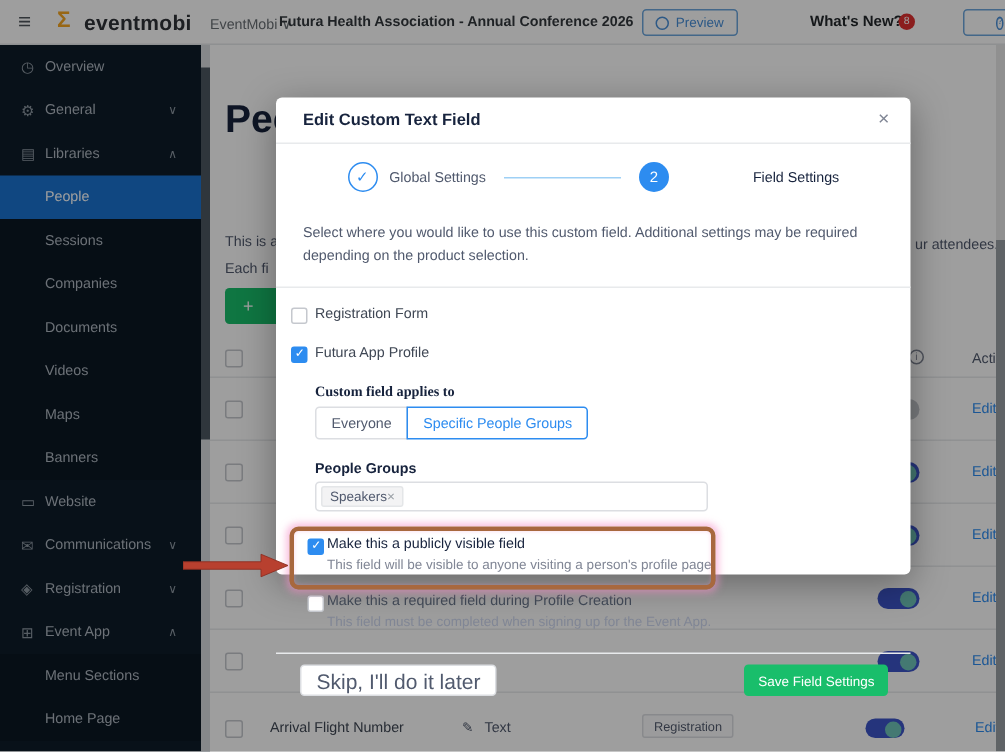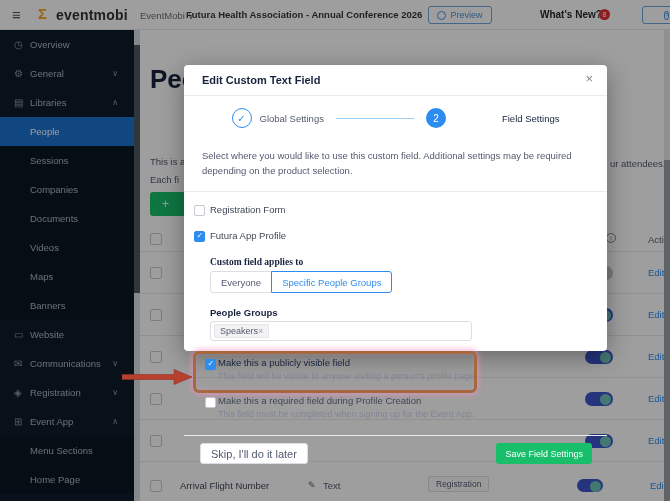--- a/index.html
+++ b/index.html
@@ -60,21 +60,21 @@
   .b-badge { position:absolute; left:288px; top:10px; font-size:8.5px; color:#515a6e; border:1px solid #dcdee2; background:#fbfbfc; border-radius:2px; padding:2px 7px; }
   .b-row .toggle { left:437px; top:13px; width:26px; height:13px; }
   .b-edit { position:absolute; left:510px; top:14px; color:#2d8cf0; text-decoration:none; }
   .main-scroll { position:absolute; left:524px; top:0; width:6px; height:471px; background:#e8e8e8; }
   .main-scroll .thumb { position:absolute; top:130px; width:6px; height:341px; background:#9aa0a5; }
 
   
   .overlay { position:absolute; inset:0; background:rgba(0,0,0,.38); z-index:5; }
 
   
-  .modal { position:absolute; left:184px; top:65px; width:423px; height:286px; background:#fff; border-radius:4px; box-shadow:0 6px 24px rgba(0,0,0,.35); z-index:10; }
+  .modal { position:absolute; left:184px; top:65px; width:423px; height:318px; background:#fff; border-radius:4px; box-shadow:0 6px 24px rgba(0,0,0,.35); z-index:10; }
   .m-title { position:absolute; left:18px; top:9px; font-size:11px; font-weight:bold; color:#17233d; }
   .m-close { position:absolute; right:14px; top:6px; font-size:13px; color:#808695; cursor:pointer; }
   .m-div { position:absolute; left:0; width:423px; height:1px; background:#e8eaec; }
   .d1 { top:30px; } .d2 { top:126px; } .d3 { top:370px; }
   .steps { position:absolute; left:0; top:43px; width:423px; display:flex; align-items:center; justify-content:center; gap:8px; }
   .step-circ { width:20px; height:20px; border-radius:50%; display:flex; align-items:center; justify-content:center; font-size:10px; }
   .step-circ.done { border:1.5px solid #2d8cf0; color:#2d8cf0; background:#fff; }
   .step-circ.active { background:#2d8cf0; color:#fff; }
   .step-lbl { font-size:9.5px; }
   .s1 { color:#515a6e; } .s2 { color:#17233d;padding-left:48px; }
@@ -92,21 +92,21 @@
   .seg-btn.plain { border:1px solid #dcdee2; color:#515a6e; border-radius:3px 0 0 3px; }
   .seg-btn.sel { border:1px solid #2d8cf0; color:#2d8cf0; border-radius:0 3px 3px 0; margin-left:-1px; }
   .pg-lbl { position:absolute; left:26px; top:242px; font-size:9.5px; font-weight:bold; color:#17233d; }
   .pg-input { position:absolute; left:26px; top:256px; width:262px; height:20px; border:1px solid #dcdee2; border-radius:3px; background:#fff; display:flex; align-items:center; padding-left:3px; }
   .tag { font-size:9px; color:#515a6e; background:#f3f3f4; border:1px solid #e4e6e8; border-radius:2px; padding:1px 5px; display:flex; gap:0; align-items:center; }
   .tag .x { color:#9aa0a6; cursor:pointer; }
   .cb-pub { left:21px; top:294px; } .lbl-pub { left:34px; top:292px; color:#17233d; }
   .desc-pub { position:absolute; left:34px; top:306px; font-size:9px; color:#808695; }
   .cb-req { left:21px; top:332px; } .lbl-req { left:34px; top:330px; }
   .desc-req { position:absolute; left:34px; top:344px; font-size:9px; color:#808695; }
-  .skip-btn { position:absolute; left:16px; top:378px; height:21px; border:1px solid #dcdee2; border-radius:3px; background:#fff; font-size:11px; color:#515a6e; display:flex; align-items:center; padding:0 10px; cursor:pointer; }
+  .skip-btn { position:absolute; left:16px; top:378px; height:21px; border:1px solid #dcdee2; border-radius:3px; background:#fff; font-size:14px; color:#515a6e; display:flex; align-items:center; padding:0 10px; cursor:pointer; }
   .save-btn { position:absolute; right:15px; top:378px; height:21px; border:none; border-radius:3px; background:#19be6b; font-size:9px; color:#fff; display:flex; align-items:center; padding:0 9px; cursor:pointer; }
 
   
   .anno-box { position:absolute; left:193px; top:351px; width:284px; height:42px; border:3px solid #a8683e; border-radius:6px; box-shadow:0 0 5px 2px rgba(244,143,199,.55), inset 0 0 3px rgba(244,143,199,.35); z-index:25; pointer-events:none; }
   .anno-arrow { position:absolute; left:122px; top:368px; z-index:26; pointer-events:none; }
 </style>
 </head>
 <body>
 
 <div id="stage">

